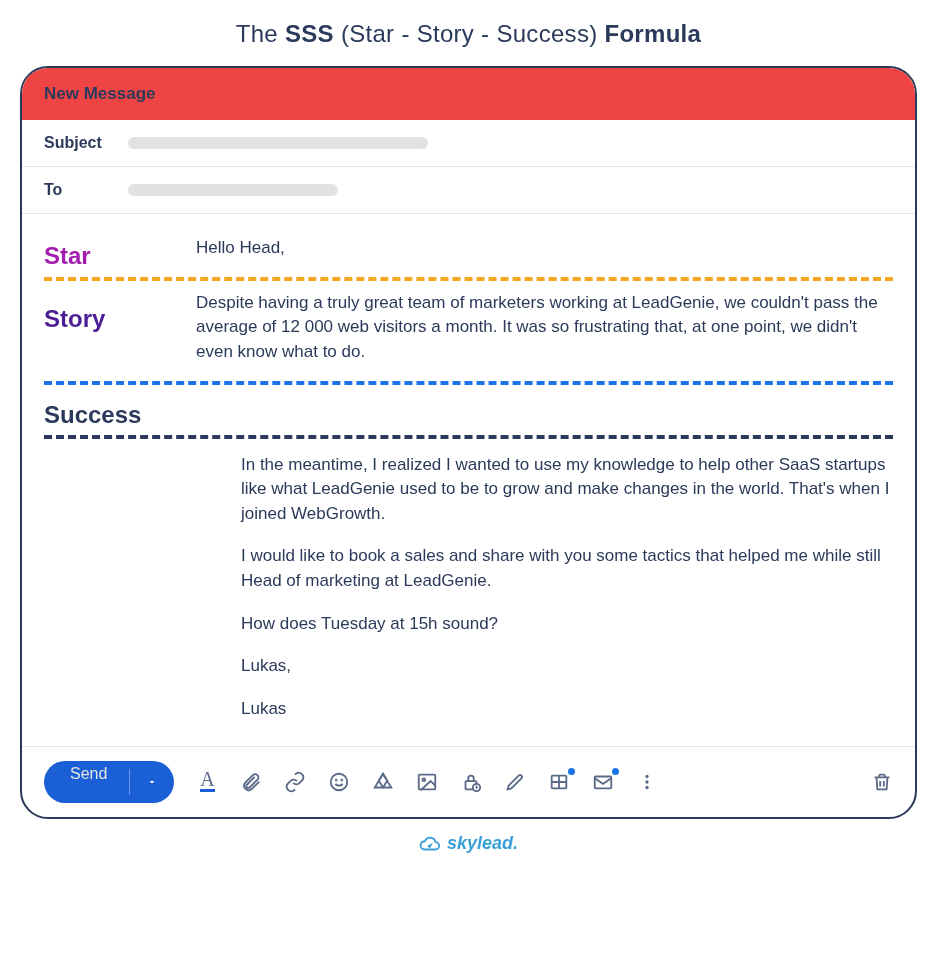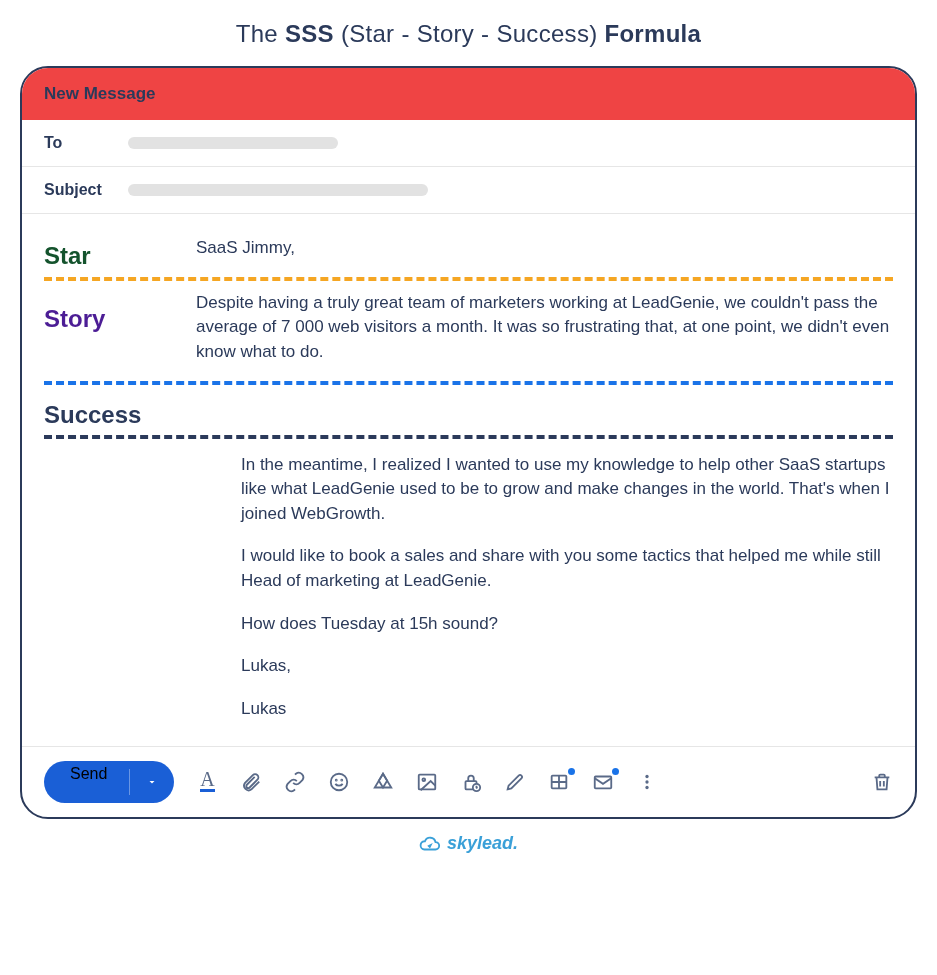--- a/index.html
+++ b/index.html
@@ -59,21 +59,21 @@
     display: flex;
     align-items: flex-start;
     gap: 12px;
   }
   .section-label {
     flex: 0 0 140px;
     font-size: 24px;
     font-weight: 800;
     padding-top: 18px;
   }
-  .star-label { color: #14532d; padding-top: 10px; }
+  .star-label { color: #a21caf; padding-top: 10px; }
   .story-label { color: #4c1d95; }
   .success-label { color: #2b3a5a; padding-top: 10px; }
   .section-text {
     flex: 1;
     font-size: 17px;
     line-height: 1.45;
     color: #2b3a5a;
     padding: 4px 0;
   }
   .section-text p { margin-bottom: 14px; }
@@ -105,21 +105,21 @@
   }
   .send-btn {
     display: flex;
     align-items: stretch;
     background: #1a5fd6;
     border-radius: 999px;
     overflow: hidden;
     height: 42px;
   }
   .send-btn .label {
-    color: #000000;
+    color: #e5e5e5;
     font-size: 16px;
     padding: 0 22px 16px 26px;
     display: flex;
     align-items: center;
   }
   .send-btn .divv {
     width: 1px;
     background: rgba(255,255,255,0.35);
     margin: 8px 0;
   }
@@ -179,43 +179,43 @@
 <body>
 
 <div class="title">
   <span class="light">The </span><span class="bold">SSS</span><span class="light"> (Star - Story - Success) </span><span class="bold">Formula</span>
 </div>
 
 <div class="card">
   <div class="new-msg">New Message</div>
 
   <div class="field-row">
+    <div class="field-label">Subject</div>
+    <div class="pill pill-subject"></div>
+  </div>
+
+  <div class="field-row">
     <div class="field-label">To</div>
     <div class="pill pill-to"></div>
-  </div>
-
-  <div class="field-row">
-    <div class="field-label">Subject</div>
-    <div class="pill pill-subject"></div>
   </div>
 
   <div class="body-area">
 
     <div class="section">
       <div class="section-label star-label">Star</div>
       <div class="section-text">
-        <p>SaaS Jimmy,</p>
+        <p>Hello Head,</p>
       </div>
     </div>
     <hr class="divider div-star">
 
     <div class="section">
       <div class="section-label story-label">Story</div>
       <div class="section-text">
-        <p>Despite having a truly great team of marketers working at LeadGenie, we couldn't pass the average of 7 000 web visitors a month. It was so frustrating that, at one point, we didn't even know what to do.</p>
+        <p>Despite having a truly great team of marketers working at LeadGenie, we couldn't pass the average of 12 000 web visitors a month. It was so frustrating that, at one point, we didn't even know what to do.</p>
       </div>
     </div>
     <hr class="divider div-story">
 
     <div class="section">
       <div class="section-label success-label">Success</div>
     </div>
     <hr class="divider div-success">
   </div>
 

